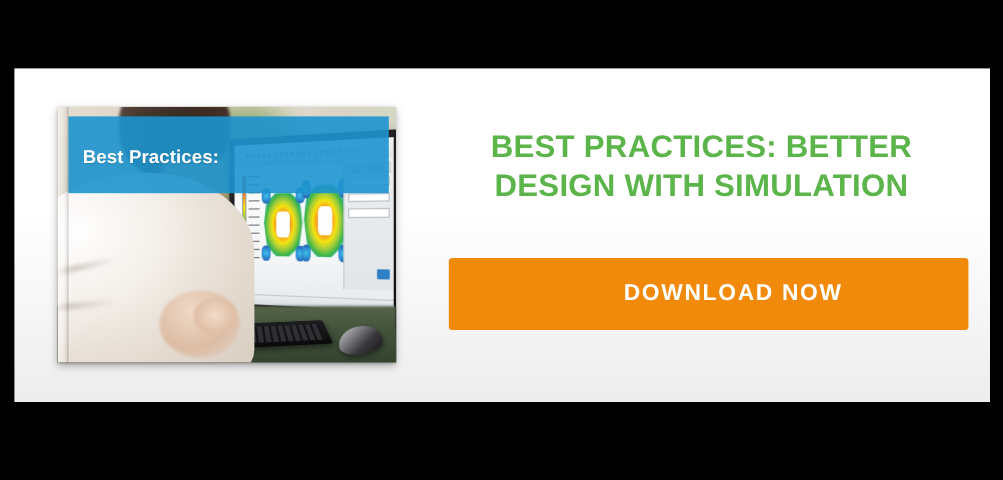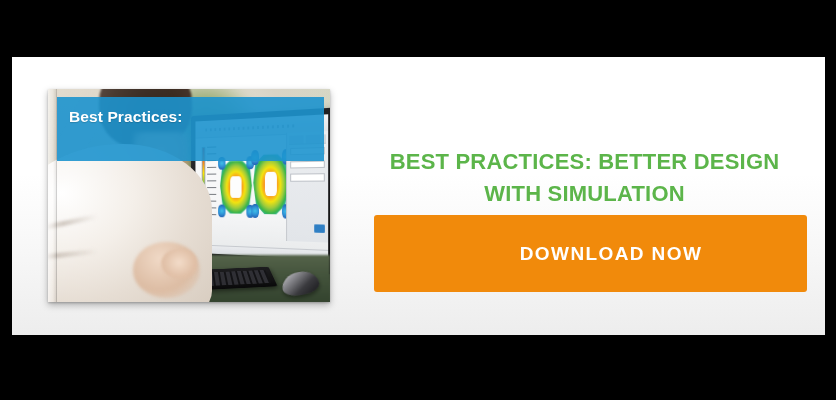--- a/index.html
+++ b/index.html
@@ -292,21 +292,21 @@
   }
 
   
   #cover-title-band {
     position: absolute;
     left: 9px;
     top: 8px;
     right: 6px;
     height: 64px;
     background: rgba(29,148,206,0.90);
-    padding: 9px 0 0 12px;
+    padding: 24px 0 0 12px;
   }
   .cover-title-line {
     color: #ffffff;
     font-size: 15.5px;
     font-weight: bold;
     line-height: 21px;
     letter-spacing: 0.1px;
     white-space: nowrap;
     text-shadow: 0 1px 1px rgba(0,0,0,0.16);
   }
@@ -320,34 +320,33 @@
     height: 278px;
   }
 
   #cta-headline {
     position: absolute;
     left: 0;
     top: 49px;
     width: 445px;
     text-align: center;
     color: #5CB54A;
-    font-size: 22px;
+    font-size: 26px;
     font-weight: bold;
     line-height: 32px;
     letter-spacing: 0.2px;
     text-transform: uppercase;
-    margin-top: 40px;
   }
 
   #download-now-button {
     position: absolute;
     left: 12px;
     top: 158px;
     width: 433px;
-    height: 77px;
+    height: 60px;
     background: #F18A0B;
     border: none;
     border-radius: 3px;
     color: #ffffff;
     font-family: "Liberation Sans", sans-serif;
     font-size: 19px;
     font-weight: bold;
     letter-spacing: 1.4px;
     text-transform: uppercase;
     cursor: pointer;

